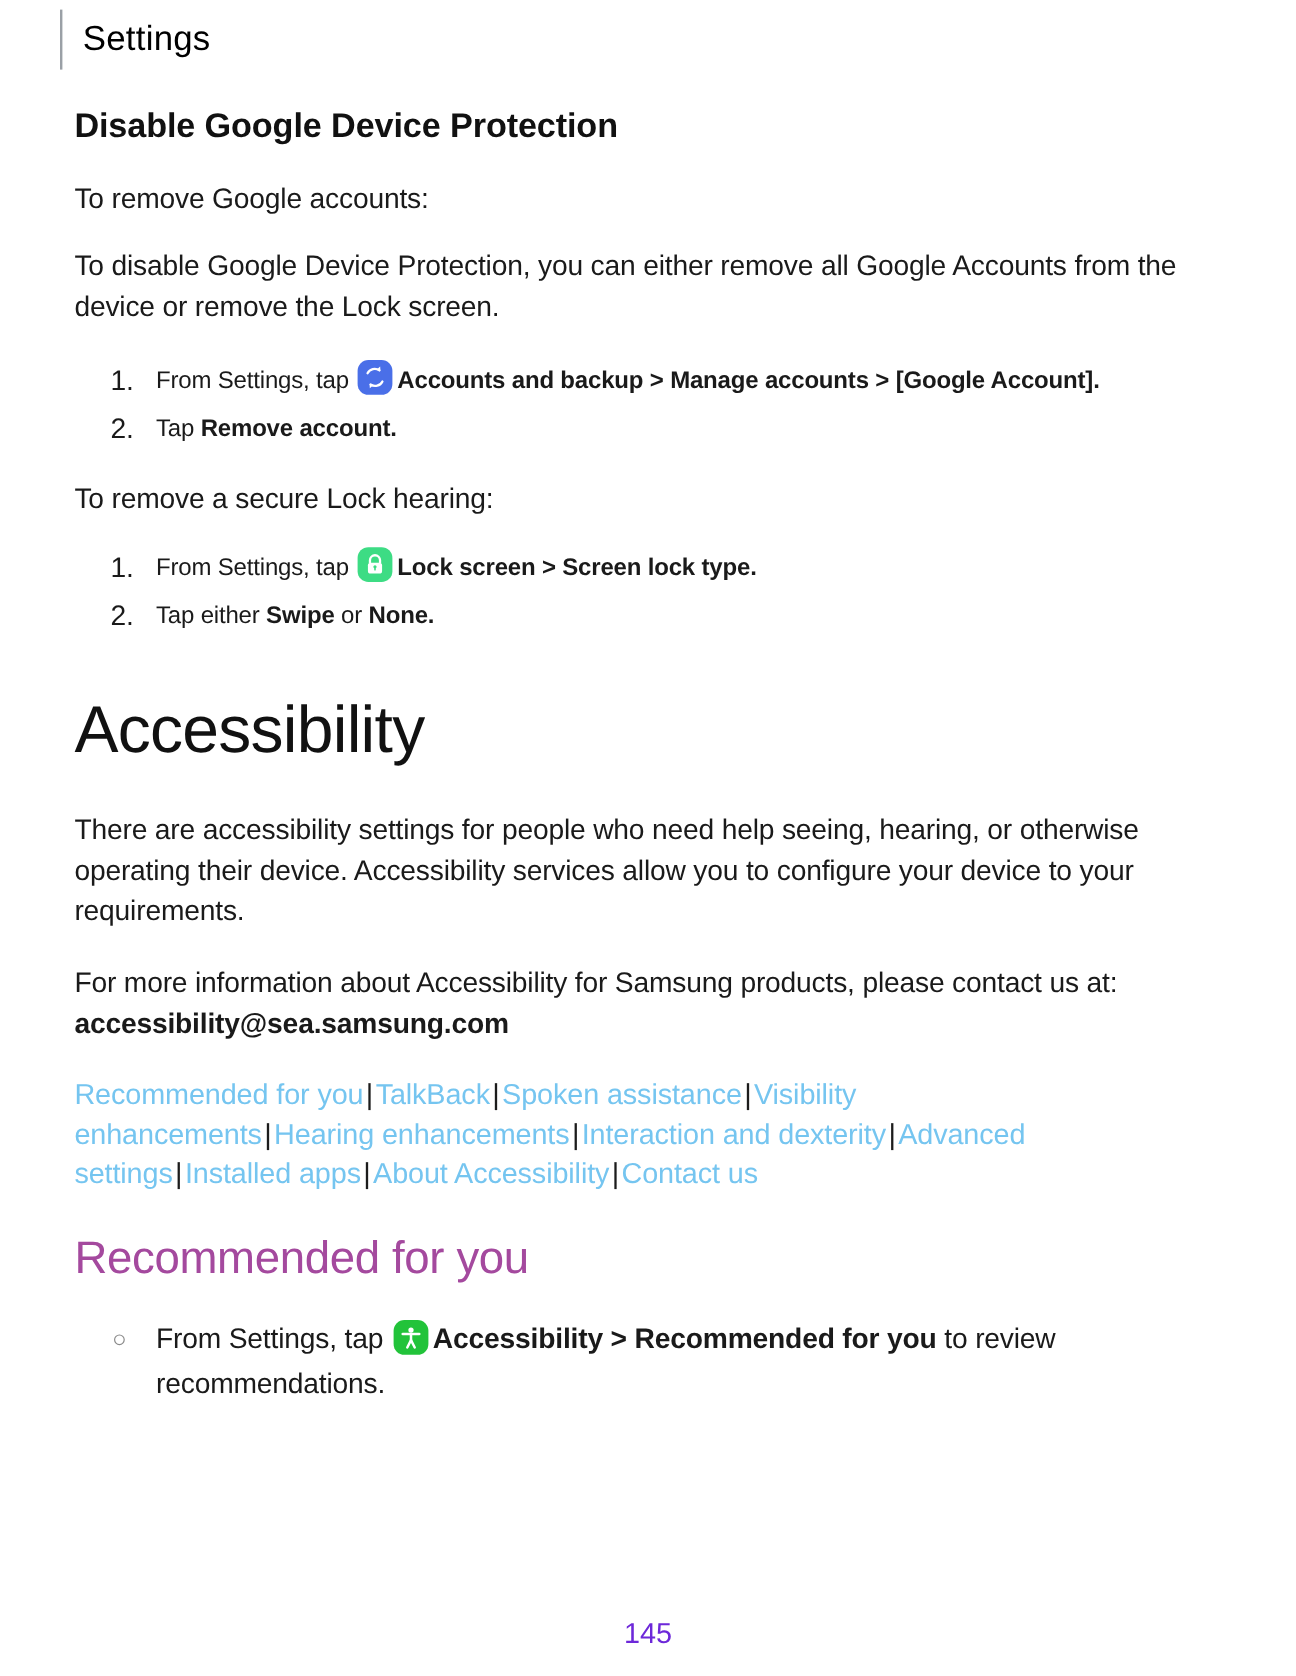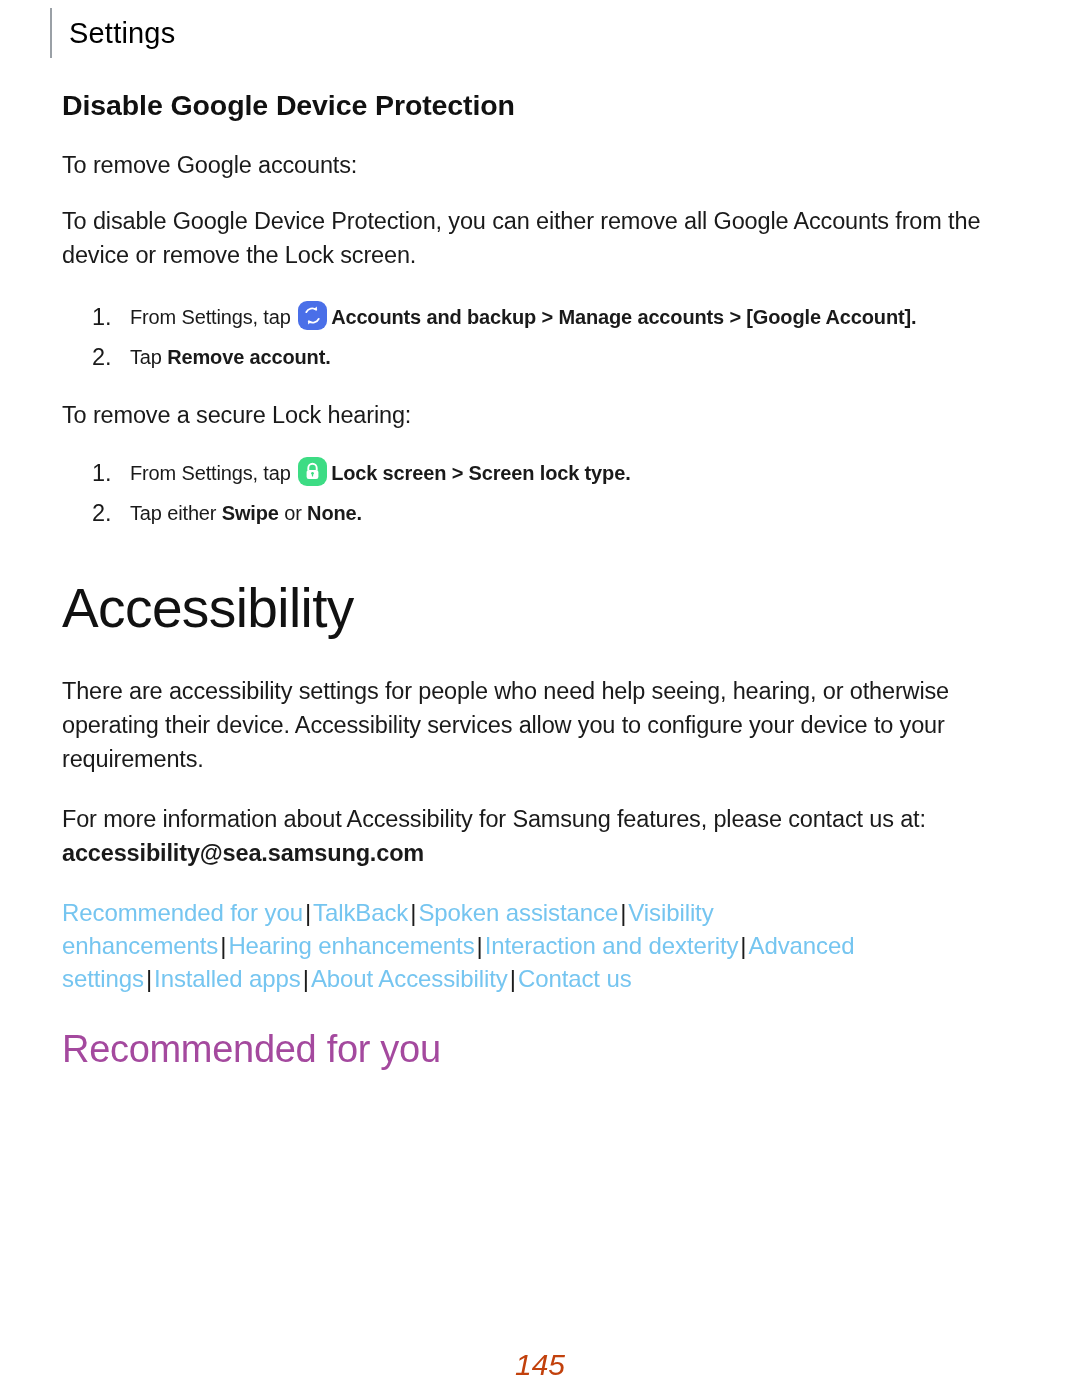--- a/index.html
+++ b/index.html
@@ -168,23 +168,22 @@
     line-height: 1.1;
   }
 
   
   .page-number {
     position: absolute;
     left: 0;
     right: 0;
     top: 1348px;
     text-align: center;
-    font-size: 30px;
-    color: #c2410c;
-    font-style: italic;
+    font-size: 24px;
+    color: #6d28d9;
   }
 </style>
 </head>
 <body>
 
 <div class="running-header">
   <span class="rh-text">Settings</span>
 </div>
 
 <div class="page">
@@ -222,25 +221,36 @@
           <rect x="13.85" y="16.3" width="1.3" height="3.2" rx="0.6" fill="#3ddc84"></rect>
         </svg>
       </span><b>Lock screen</b><b> &gt; </b><b>Screen lock type.</b></li>
     <li><span>Tap either</span> <b>Swipe</b><span> or </span><b>None.</b></li>
   </ol>
 
   <h1 class="chapter">Accessibility</h1>
 
   <p class="body">There are accessibility settings for people who need help seeing, hearing, or otherwise operating their device. Accessibility services allow you to configure your device to your requirements.</p>
 
-  <p class="body"><span>For more information about Accessibility for Samsung features, please contact us at:</span><br><b>accessibility@sea.samsung.com</b></p>
+  <p class="body"><span>For more information about Accessibility for Samsung products, please contact us at:</span><br><b>accessibility@sea.samsung.com</b></p>
 
   <div class="link-row">
     <a href="#">Recommended for you</a><span class="sep">|</span><a href="#">TalkBack</a><span class="sep">|</span><a href="#">Spoken assistance</a><span class="sep">|</span><a href="#">Visibility enhancements</a><span class="sep">|</span><a href="#">Hearing enhancements</a><span class="sep">|</span><a href="#">Interaction and dexterity</a><span class="sep">|</span><a href="#">Advanced settings</a><span class="sep">|</span><a href="#">Installed apps</a><span class="sep">|</span><a href="#">About Accessibility</a><span class="sep">|</span><a href="#">Contact us</a>
   </div>
 
   <h2 class="section">Recommended for you</h2>
 
 
+  <ul class="bullets">
+    <li><span>From Settings, tap</span>
+      <span class="app-icon" style="background:#22c33a">
+        <svg viewBox="0 0 29 29" xmlns="http://www.w3.org/2000/svg">
+          <circle cx="14.5" cy="8.4" r="2.2" fill="#ffffff"></circle>
+          <path d="M7.6 11.6h13.8" stroke="#ffffff" stroke-width="2.1" stroke-linecap="round"></path>
+          <path d="M14.5 11.6v5.2l-3.1 6.1" stroke="#ffffff" stroke-width="2.1" stroke-linecap="round" fill="none"></path>
+          <path d="M14.5 16.8l3.1 6.1" stroke="#ffffff" stroke-width="2.1" stroke-linecap="round" fill="none"></path>
+        </svg>
+      </span><b>Accessibility</b><b> &gt; </b><b>Recommended for you</b><span> to review recommendations.</span></li>
+  </ul>
 
 </div>
 
 <div class="page-number">145</div>
 
 </body></html>

